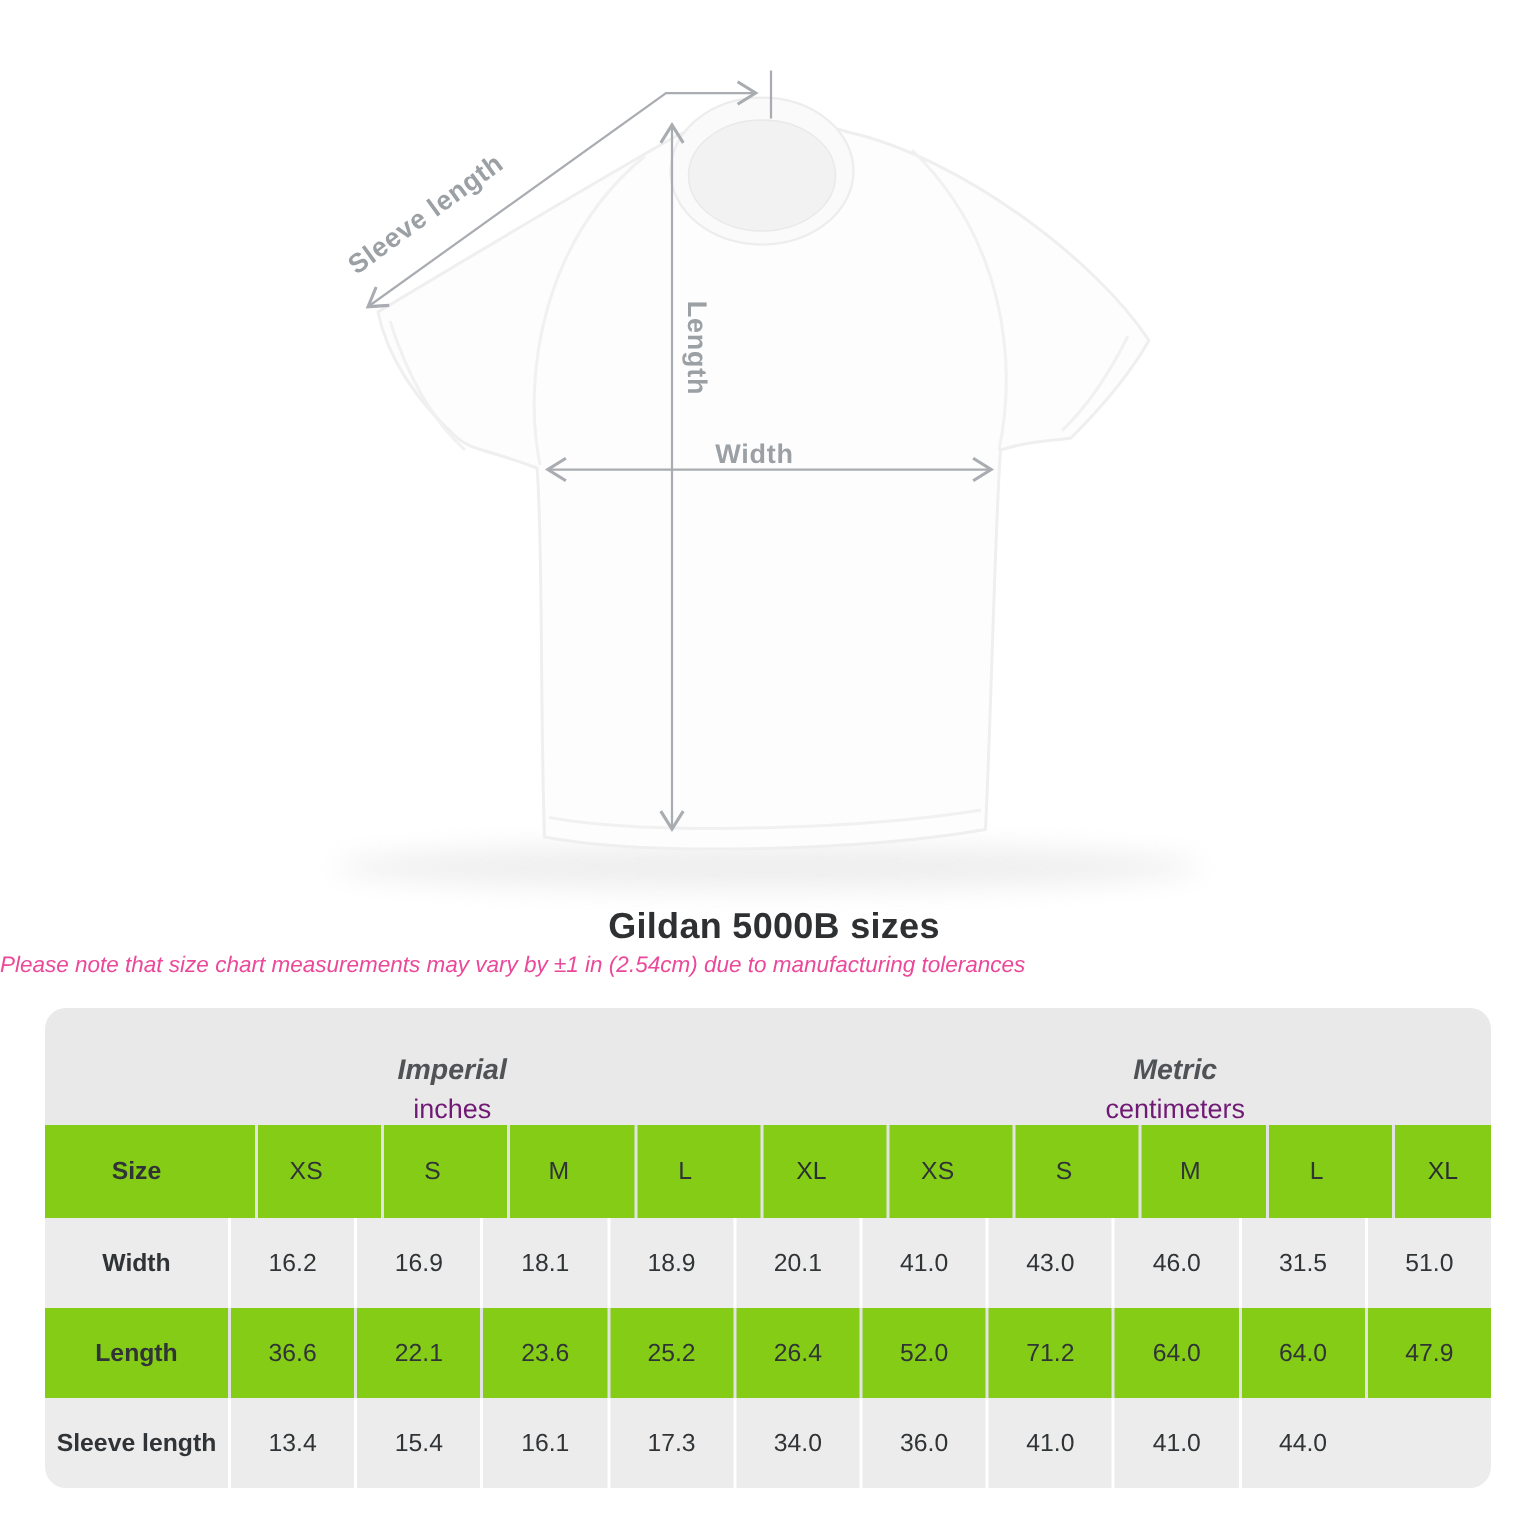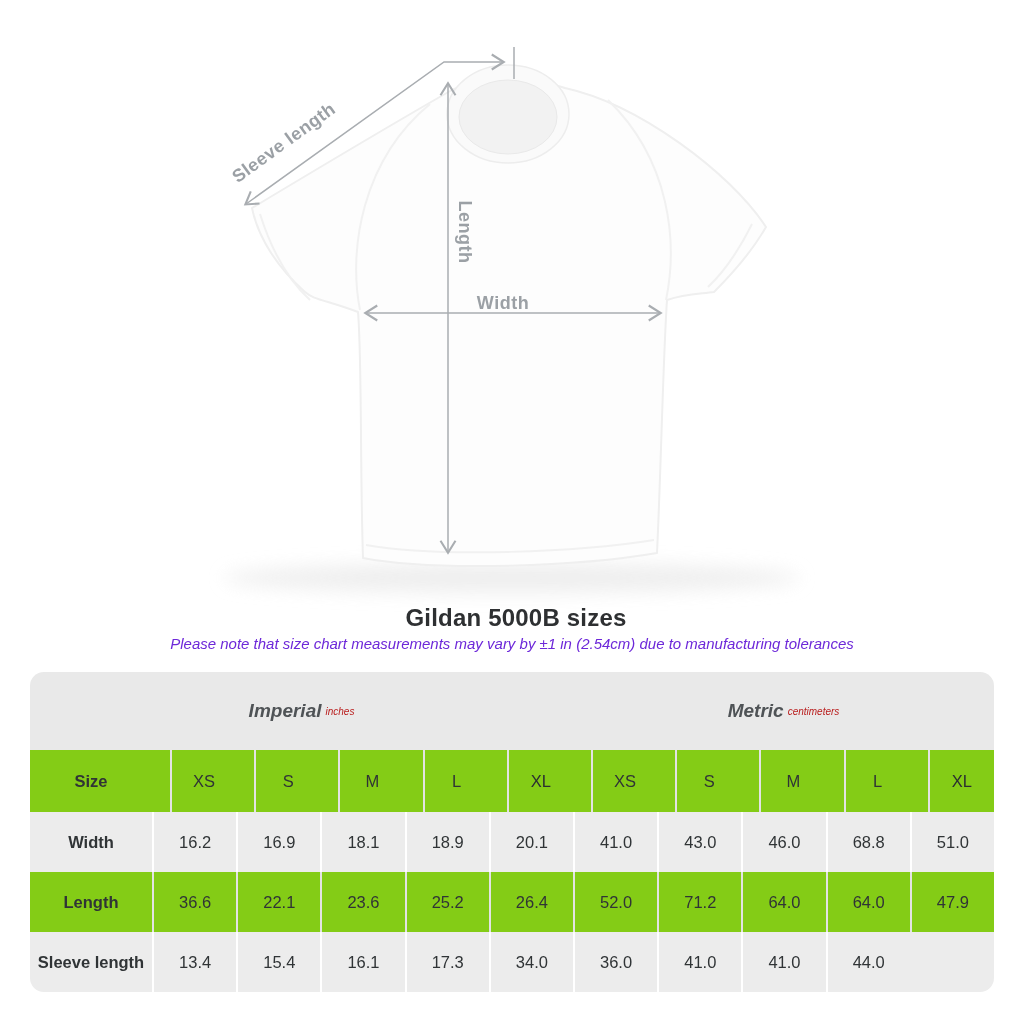--- a/index.html
+++ b/index.html
@@ -20,37 +20,37 @@
   .m-label.width  { left:503px; top:303px; transform:translate(-50%,-50%); }
 
   
   .page-title {
     position:absolute; top:600px; left:0; width:100%;
     text-align:center; font-size:24px; font-weight:bold;
     color:#2e3032; letter-spacing:0.2px; margin:4px;
   }
   .page-subtitle {
     position:absolute; top:635px; left:0; width:100%;
-    text-align:center; font-style:italic; font-size:15px; color:#6d28d9;
+    text-align:left; font-style:italic; font-size:15px; color:#ec4899;
   }
 
   
   .size-table {
     position:absolute; left:30px; top:672px; width:964px;
     border-radius:14px; overflow:hidden;
   }
   .band { display:flex; background:#e9e9e9; height:78px; }
   .band-half {
-    display:flex; flex-direction:row; align-items:center;
-    justify-content:center; gap:4px;
+    display:flex; flex-direction:column; align-items:center;
+    justify-content:flex-end; gap:4px;
   }
   .band-half.left { width:543px; }
   .band-half.right { flex:1; }
   .band-title { font-size:19px; font-weight:bold; font-style:italic; color:#4f5356; }
-  .band-unit  { font-size:10px; font-style:italic; color:#b91c1c; }
+  .band-unit  { font-size:18px; color:#701a75; }
 
   .trow { display:grid; grid-template-columns:122px repeat(10, 1fr); }
   .trow.white { background:#84cc16; --div:#e3e3e3; }
   .trow.gray  { background:#ececec; --div:#ffffff; }
   .trow .cell {
     display:flex; align-items:center; justify-content:center;
     font-size:16.5px; color:#303436;
   }
   .trow .cell + .cell { border-left:2px solid var(--div); }
   .header-row { height:62px; }
@@ -144,21 +144,21 @@
     <div class="trow gray data-row">
       <div class="cell label-cell">Width</div>
       <div class="cell">16.2</div>
       <div class="cell">16.9</div>
       <div class="cell">18.1</div>
       <div class="cell">18.9</div>
       <div class="cell">20.1</div>
       <div class="cell">41.0</div>
       <div class="cell">43.0</div>
       <div class="cell">46.0</div>
-      <div class="cell">68.8</div>
+      <div class="cell">31.5</div>
       <div class="cell">51.0</div>
     </div>
 
     <div class="trow white data-row">
       <div class="cell label-cell">Length</div>
       <div class="cell">36.6</div>
       <div class="cell">22.1</div>
       <div class="cell">23.6</div>
       <div class="cell">25.2</div>
       <div class="cell">26.4</div>

